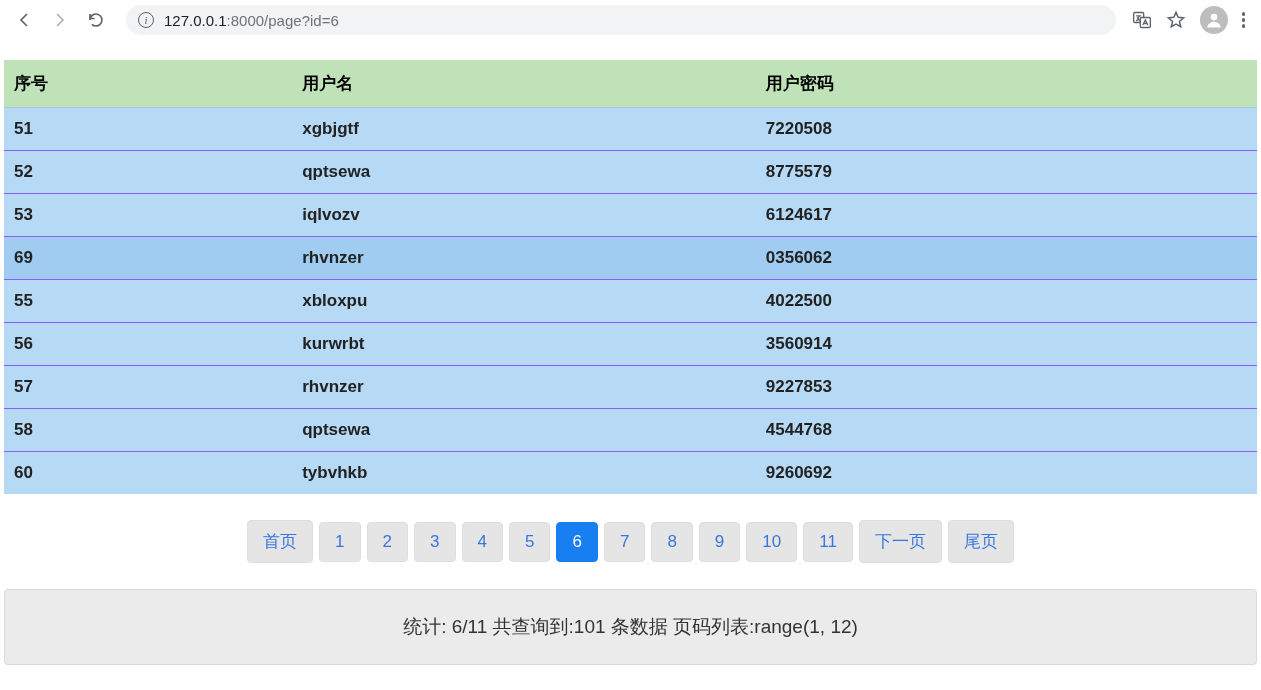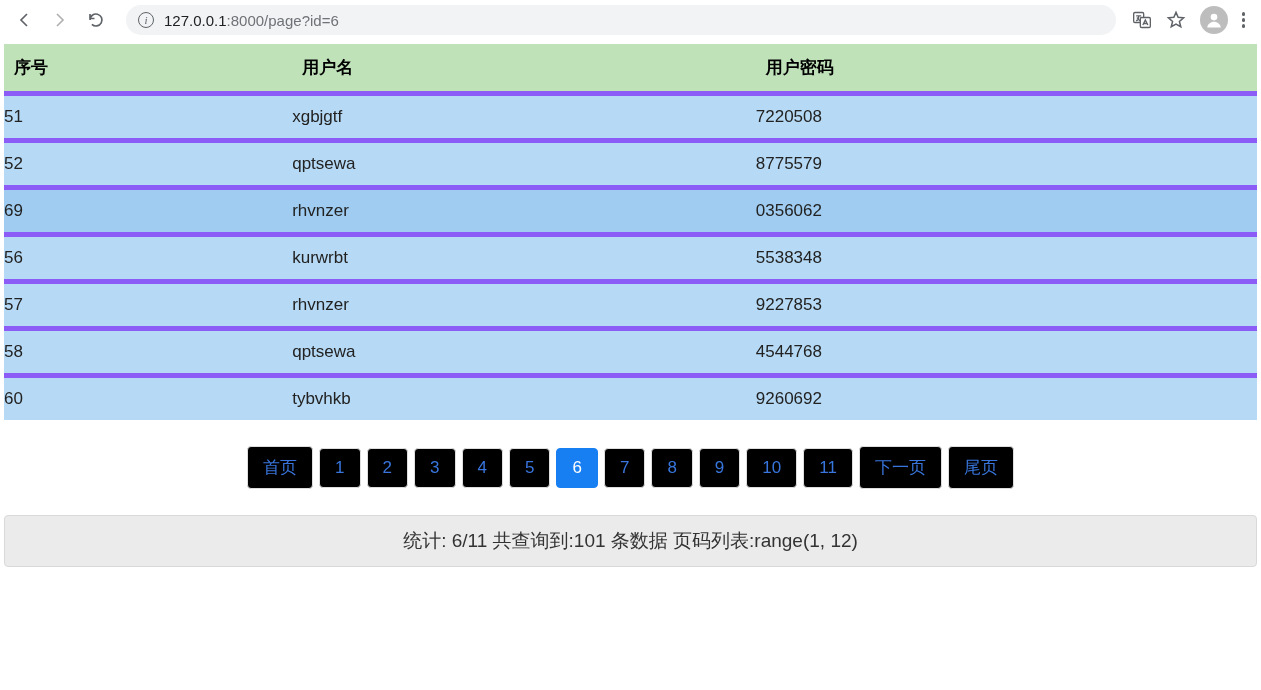--- a/index.html
+++ b/index.html
@@ -80,38 +80,39 @@
     .menu-icon { flex-direction: column; gap: 2.5px; }
     .menu-icon span {
       width: 3.5px; height: 3.5px;
       background: #5f6368;
       border-radius: 50%;
     }
 
     
     .data-table {
       width: calc(100% - 8px);
-      margin: 4px 4px 0 4px;
+      margin: 20px 4px 0 4px;
       border-collapse: collapse;
       font-size: 17px;
       border-radius: 32px;
     }
     .data-table thead th {
       background: #bfe2b9;
       text-align: left;
       font-weight: bold;
       padding: 12px 10px;
       color: #000;
       border-bottom: 1px solid #a3c8d6;
     }
     .data-table tbody td {
       background: #b6daf5;
-      padding: 11px 0;
+      padding: 11px 10px;
       color: #222;
-      border-top: 5px solid #8b5cf6;
+      border-top: 1px solid #8b5cf6;
+      font-weight: bold;
     }
     .data-table tbody tr.highlight td {
       background: #9fccf0;
     }
     .col-id { width: 23%; }
     .col-user { width: 37%; }
     .col-pass { width: 40%; }
 
     
     .pagination {
@@ -120,37 +121,37 @@
       align-items: center;
       gap: 6px;
       margin-top: 26px;
       font-size: 17px;
     }
     .page-btn {
       border: 1px solid #dedede;
       color: #3876de;
       padding: 9px 15px;
       border-radius: 4px;
-      background: #000000;
+      background: #e5e5e5;
       cursor: pointer;
       text-decoration: none;
     }
     .page-btn.active {
       background: #187ff3;
       color: #fff;
       border-color: #187ff3;
     }
 
     
     .stats-bar {
       margin: 26px 4px 0 4px;
       background: #ebebeb;
       border: 1px solid #d9d9d9;
       border-radius: 4px;
-      padding: 12px 0;
+      padding: 24px 0;
       text-align: center;
       font-size: 19px;
       color: #333;
     }
   </style>
 </head>
 <body>
 
 <div class="browser-toolbar">
   <div class="nav-btn">
@@ -214,29 +215,39 @@
       <tr>
         <td>51</td>
         <td>xgbjgtf</td>
         <td>7220508</td>
       </tr>
       <tr>
         <td>52</td>
         <td>qptsewa</td>
         <td>8775579</td>
       </tr>
+      <tr>
+        <td>53</td>
+        <td>iqlvozv</td>
+        <td>6124617</td>
+      </tr>
       <tr class="highlight">
         <td>69</td>
         <td>rhvnzer</td>
         <td>0356062</td>
       </tr>
       <tr>
+        <td>55</td>
+        <td>xbloxpu</td>
+        <td>4022500</td>
+      </tr>
+      <tr>
         <td>56</td>
         <td>kurwrbt</td>
-        <td>5538348</td>
+        <td>3560914</td>
       </tr>
       <tr>
         <td>57</td>
         <td>rhvnzer</td>
         <td>9227853</td>
       </tr>
       <tr>
         <td>58</td>
         <td>qptsewa</td>
         <td>4544768</td>

